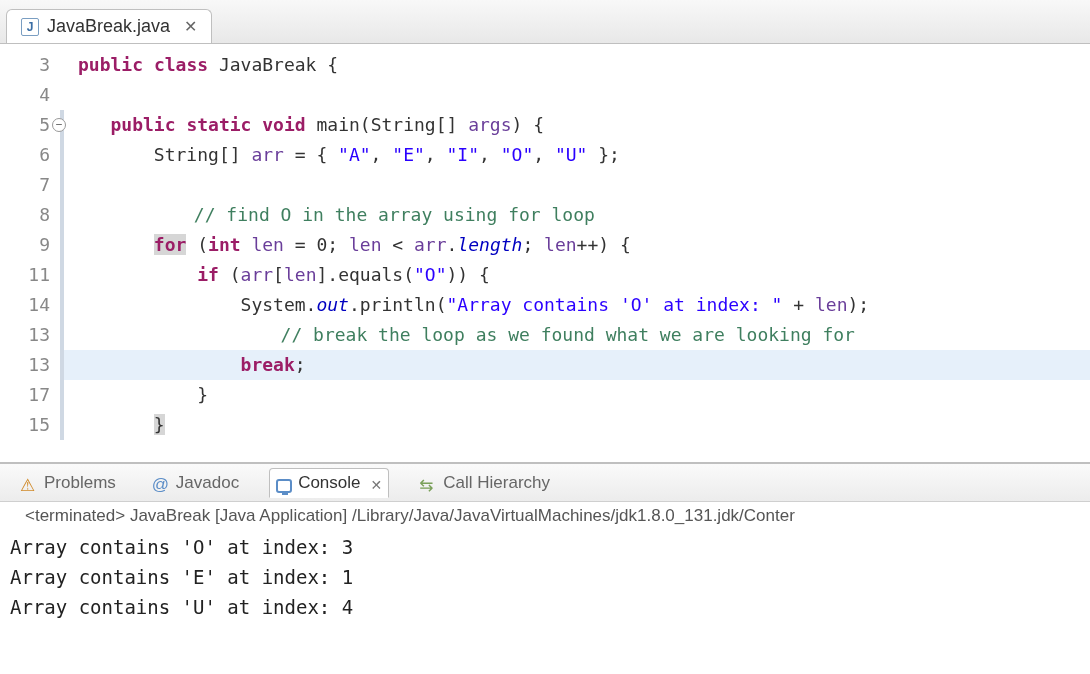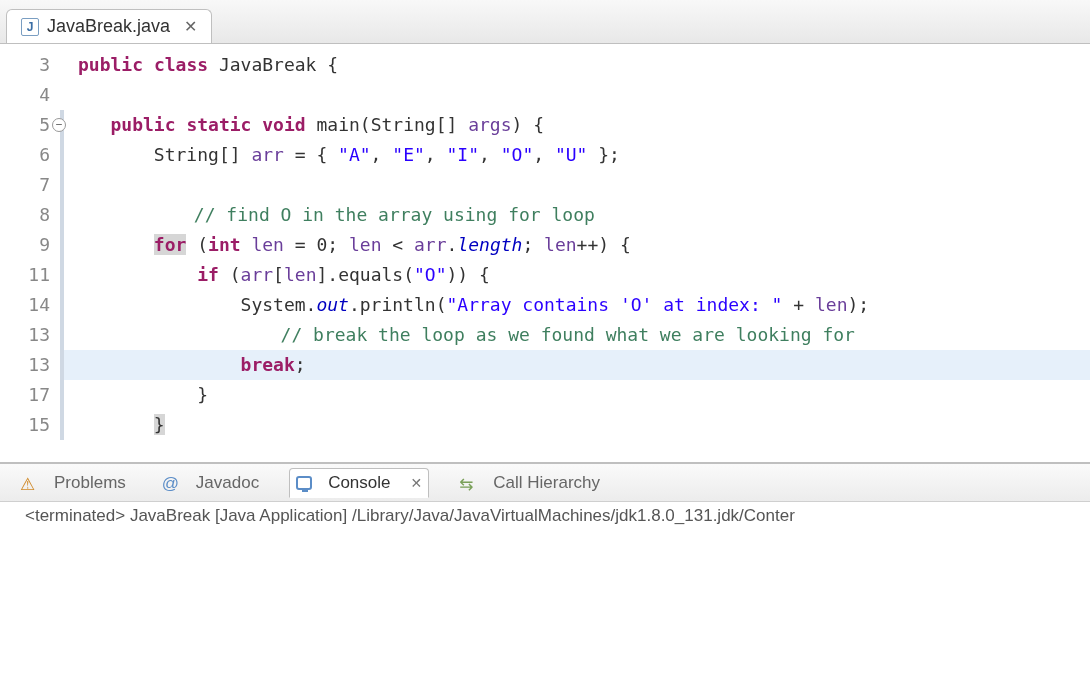--- a/index.html
+++ b/index.html
@@ -125,22 +125,22 @@
       display: flex;
       align-items: center;
       gap: 24px;
       padding-left: 14px;
       font-family: -apple-system, "Segoe UI", Arial, sans-serif;
       font-size: 17px;
       color: #666;
     }
     .view-tab {
       display: flex;
-      align-items: center;
-      gap: 16px;
+      align-items: flex-end;
+      gap: 6px;
       cursor: pointer;
       padding: 4px 6px;
     }
     .view-tab.active {
       color: #333;
       background: #fff;
       border: 1px solid #bfbfbf;
       border-bottom: 1px solid #fff;
       border-radius: 4px 4px 0 0;
       margin-bottom: -1px;
@@ -217,13 +217,18 @@
       <span class="vicon console"></span>
       <span>Console</span>
       <span class="close-icon">✕</span>
     </div>
     <div class="view-tab">
       <span class="vicon hierarchy"></span>
       <span>Call Hierarchy</span>
     </div>
   </div>
   <div class="console-header">&lt;terminated&gt; JavaBreak [Java Application] /Library/Java/JavaVirtualMachines/jdk1.8.0_131.jdk/Conter</div>
+  <div class="console-output" id="console-output">
+      <div class="oline">Array contains 'O' at index: 3</div>
+      <div class="oline">Array contains 'E' at index: 1</div>
+      <div class="oline">Array contains 'U' at index: 4</div>
+    </div>
 </div>
 
 </body></html>

